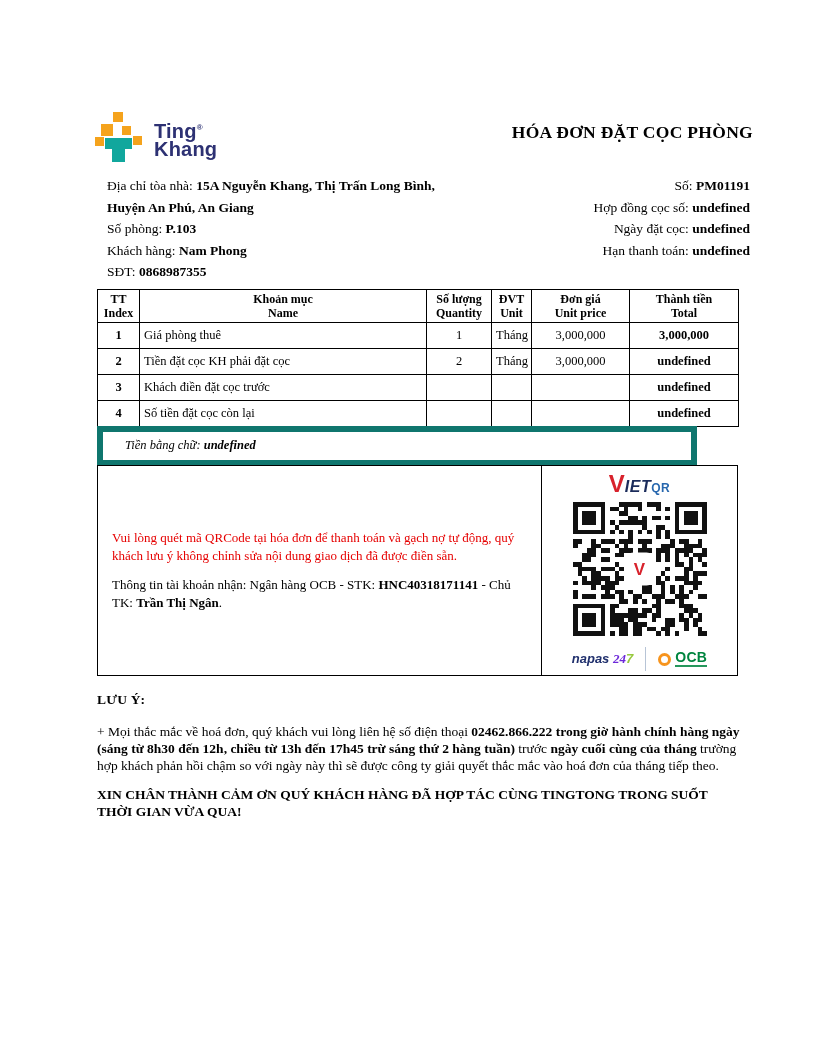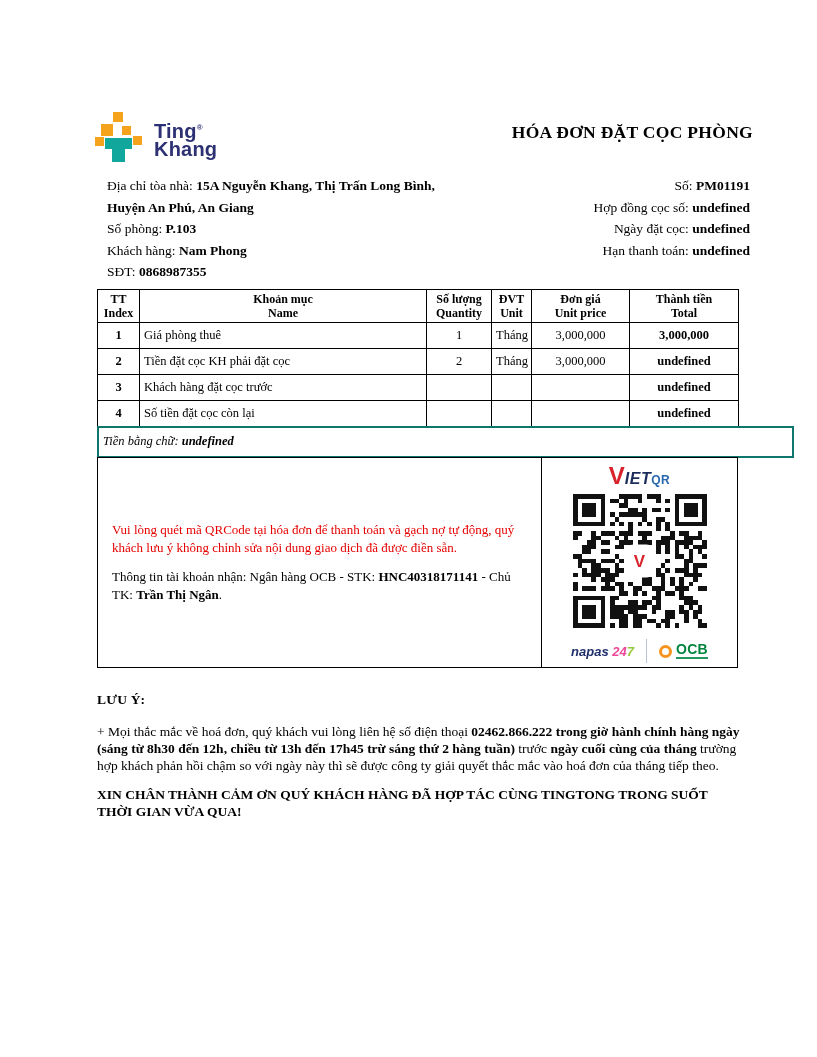--- a/index.html
+++ b/index.html
@@ -44,22 +44,22 @@
   table.items { width:641px; border-collapse:collapse; table-layout:fixed; }
   table.items th, table.items td { border:1px solid #000; }
   table.items thead th { font-size:12px; font-weight:bold; text-align:center; line-height:14px; height:33px; padding:2px 1px; }
   table.items td { font-size:12.5px; height:26px; padding:2px 4px; }
   td.idx   { text-align:center; font-weight:bold; }
   td.name  { text-align:left; padding-left:9px; }
   td.ctr   { text-align:center; }
   td.total { text-align:center; font-weight:bold; }
 
   .words-row {
-    width:697px; border:2px solid #0f766e; margin-top:-1px;
-    font-size:12.5px; font-style:italic; padding:6px 4px 7px; 
+    width:600px; border:6px solid #0f766e; margin-top:-1px;
+    font-size:12.5px; font-style:italic; padding:6px 22px 7px; 
   }
   .words-row b { font-weight:bold; }
 
   
   .qr-row { width:641px; display:flex; border:1px solid #000; margin-top:-1px; height:211px; }
   .qr-left {
     width:444px; border-right:1px solid #000; padding:0 14px;
     display:flex; flex-direction:column; justify-content:center; gap:11px;
   }
   .notice  { color:#E60000; font-size:13px; line-height:18px; margin:0; }
@@ -78,21 +78,21 @@
     position:absolute; left:50%; top:50%; transform:translate(-50%,-50%);
     width:25px; height:29px; background:#fff; border-radius:6px;
     display:flex; align-items:center; justify-content:center;
     color:#D8222C; font-family:"Liberation Sans","DejaVu Sans",sans-serif;
     font-weight:bold; font-size:17px;
     box-shadow:0 0 0 2px #fff;
   }
 
   .napas-row { display:flex; align-items:center; gap:12px; margin-top:11px; font-family:"Liberation Sans","DejaVu Sans",sans-serif; }
   .napas { font-style:italic; font-weight:bold; font-size:13px; color:#20306D; }
-  .napas .n24 { color:#ec4899; }
+  .napas .n24 { color:#6d28d9;font-family:Liberation Serif, serif; }
   .napas .n7  { color:#97C93D; }
   .vdiv { width:1px; height:24px; background:#B7C4D6; }
   .ocb { display:flex; align-items:center; gap:4px; }
   .ocb-ring { width:13px; height:13px; border:3.5px solid #F7941D; border-radius:50%; }
   .ocb-txt { display:flex; flex-direction:column; line-height:13px; }
   .ocb-name { color:#00853F; font-weight:bold; font-size:14px; letter-spacing:0.3px; }
   .ocb-sub { height:2px; width:32px; background:#00853F; margin-top:1px; opacity:0.85; }
 
   
   .footer { position:absolute; left:97px; top:691px; width:646px; font-size:13.5px; line-height:17px; }
@@ -190,21 +190,21 @@
         <tr>
           <td class="idx">2</td>
           <td class="name">Tiền đặt cọc KH phải đặt cọc</td>
           <td class="ctr">2</td>
           <td class="ctr">Tháng</td>
           <td class="ctr">3,000,000</td>
           <td class="total">undefined</td>
         </tr>
         <tr>
           <td class="idx">3</td>
-          <td class="name">Khách hàng đặt cọc trước</td>
+          <td class="name">Khách điền đặt cọc trước</td>
           <td class="ctr"></td>
           <td class="ctr"></td>
           <td class="ctr"></td>
           <td class="total">undefined</td>
         </tr>
         <tr>
           <td class="idx">4</td>
           <td class="name">Số tiền đặt cọc còn lại</td>
           <td class="ctr"></td>
           <td class="ctr"></td>

